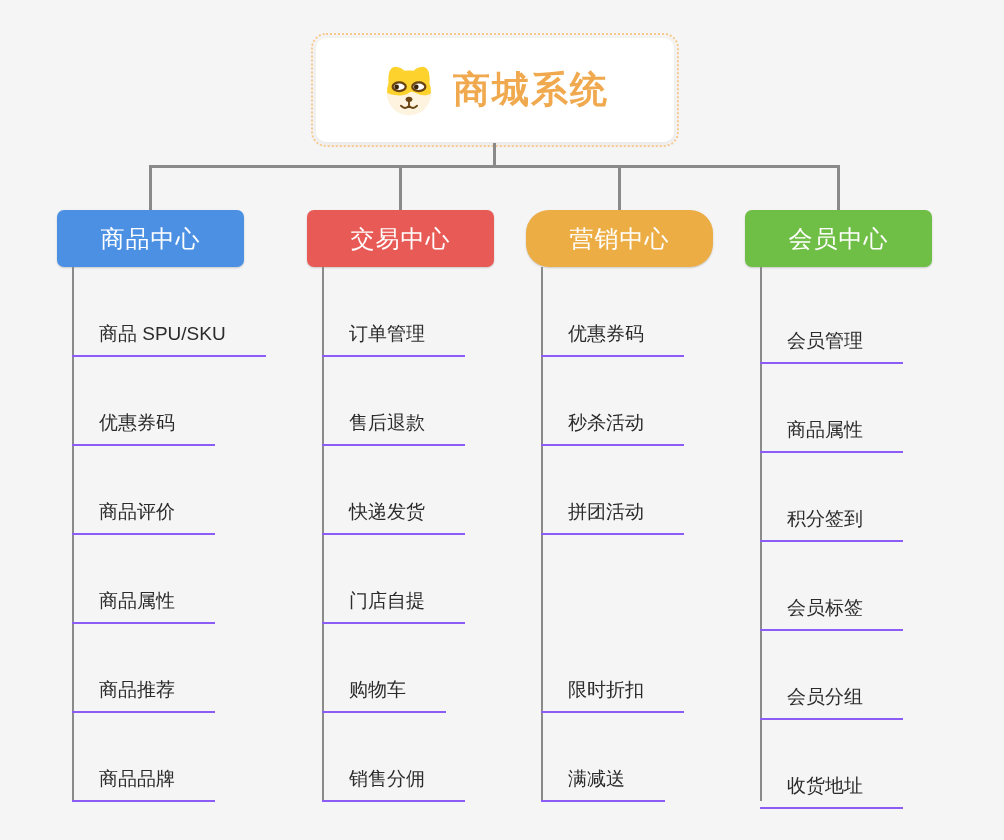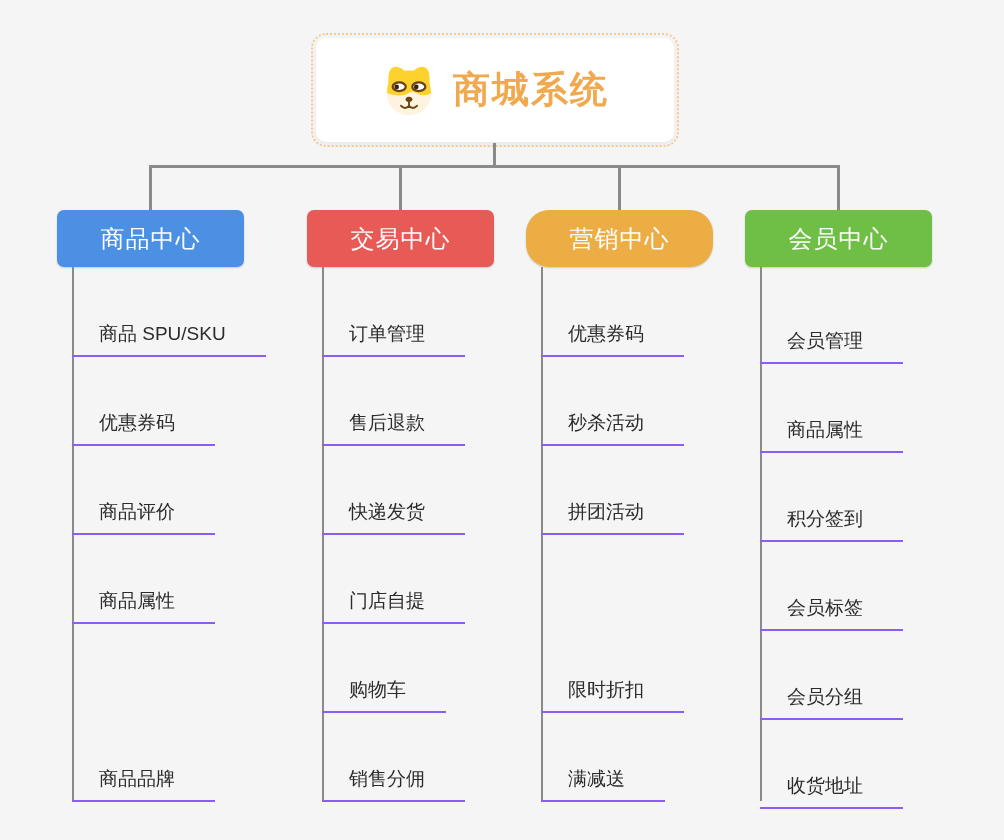--- a/index.html
+++ b/index.html
@@ -110,20 +110,21 @@
 
   <div class="trunk c0"></div>
   <div class="trunk c1"></div>
   <div class="trunk c2"></div>
   <div class="trunk c3"></div>
 
   <div class="leaf c0 r0">商品 SPU/SKU</div>
   <div class="leaf c0 r1">优惠券码</div>
   <div class="leaf c0 r2">商品评价</div>
   <div class="leaf c0 r3">商品属性</div>
+  <div class="leaf c0 r4">商品推荐</div>
   <div class="leaf c0 r5">商品品牌</div>
 
   <div class="leaf c1 r0">订单管理</div>
   <div class="leaf c1 r1">售后退款</div>
   <div class="leaf c1 r2">快递发货</div>
   <div class="leaf c1 r3">门店自提</div>
   <div class="leaf c1 r4">购物车</div>
   <div class="leaf c1 r5">销售分佣</div>
 
   <div class="leaf c2 r0">优惠券码</div>

